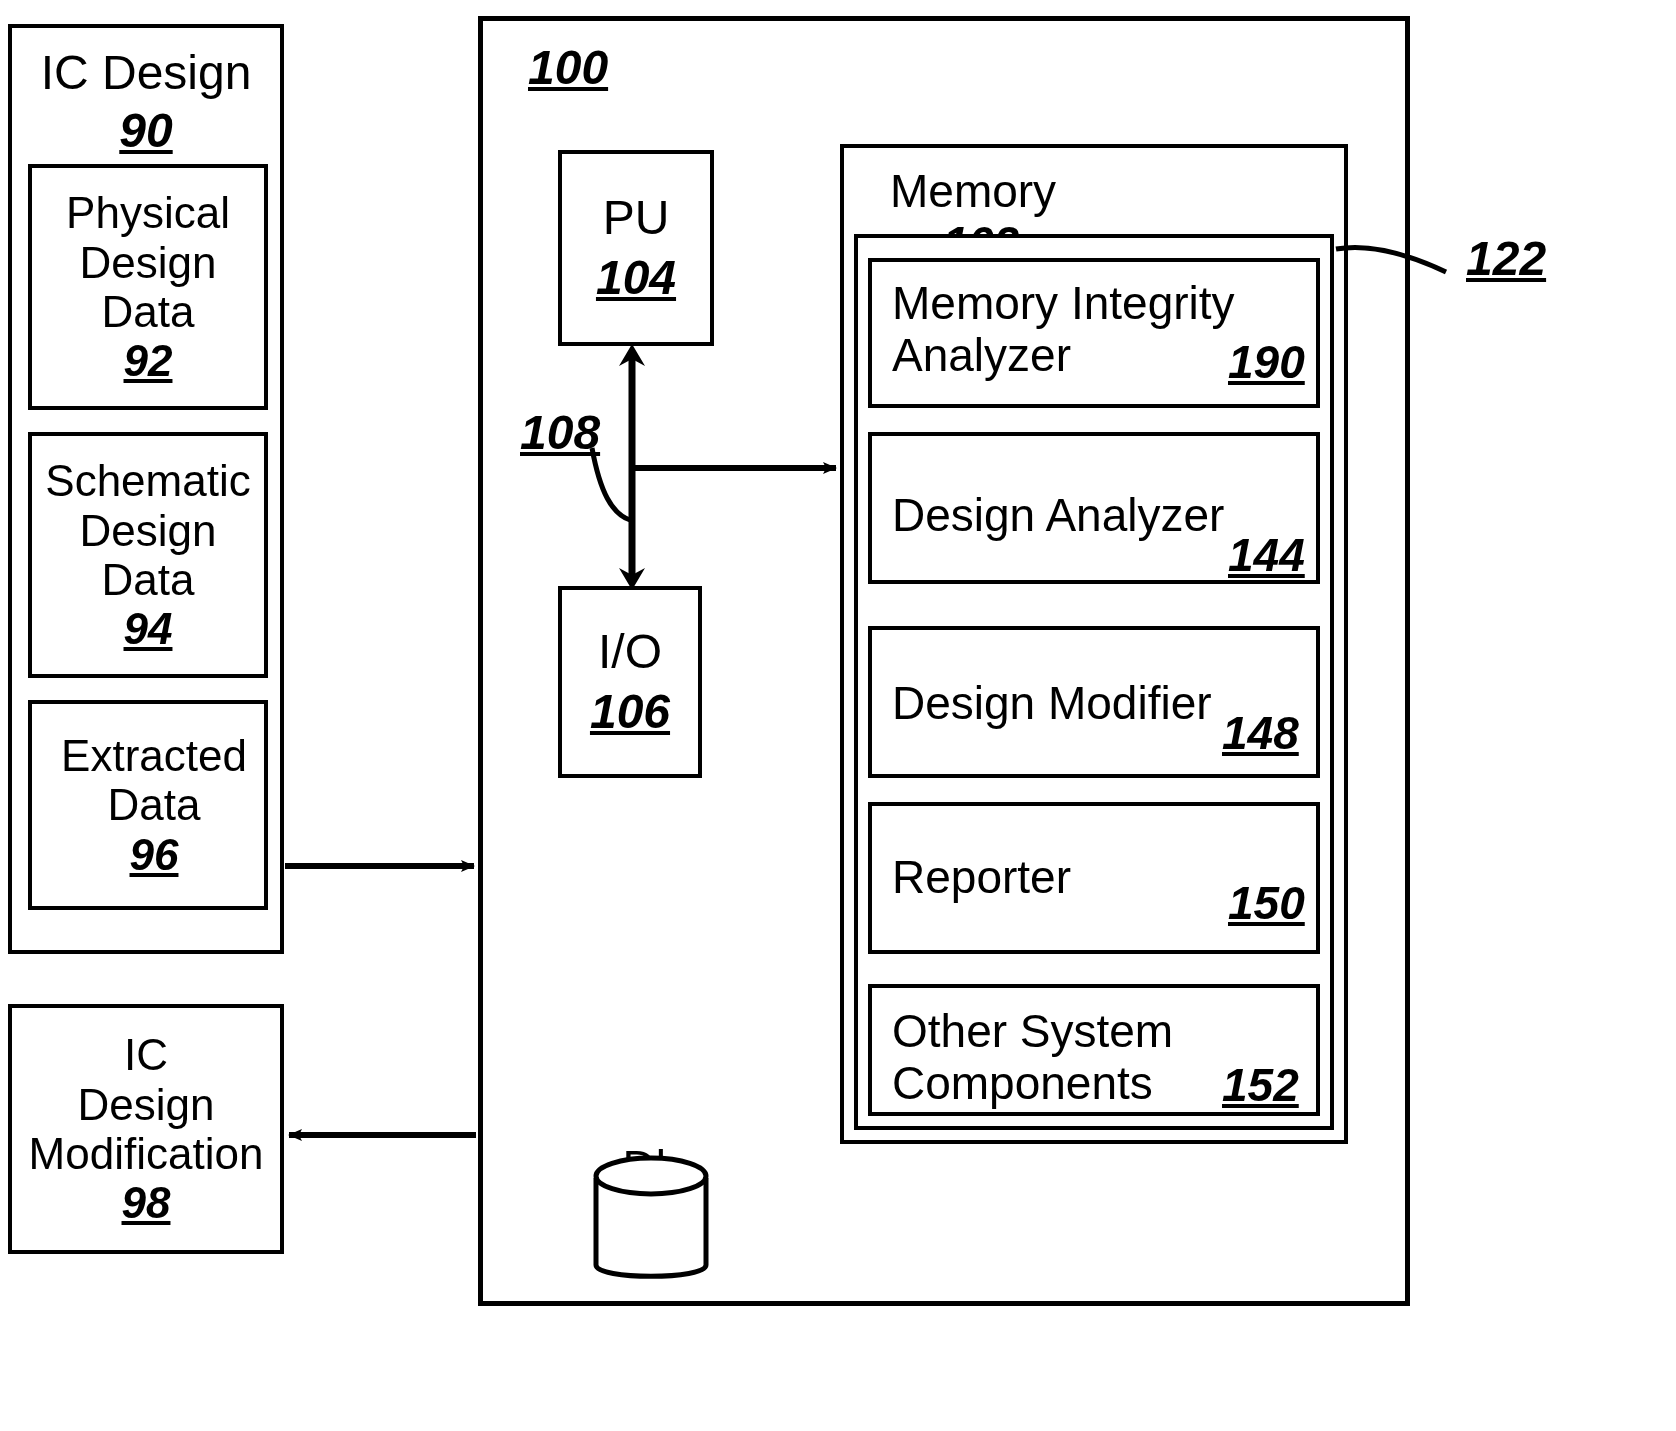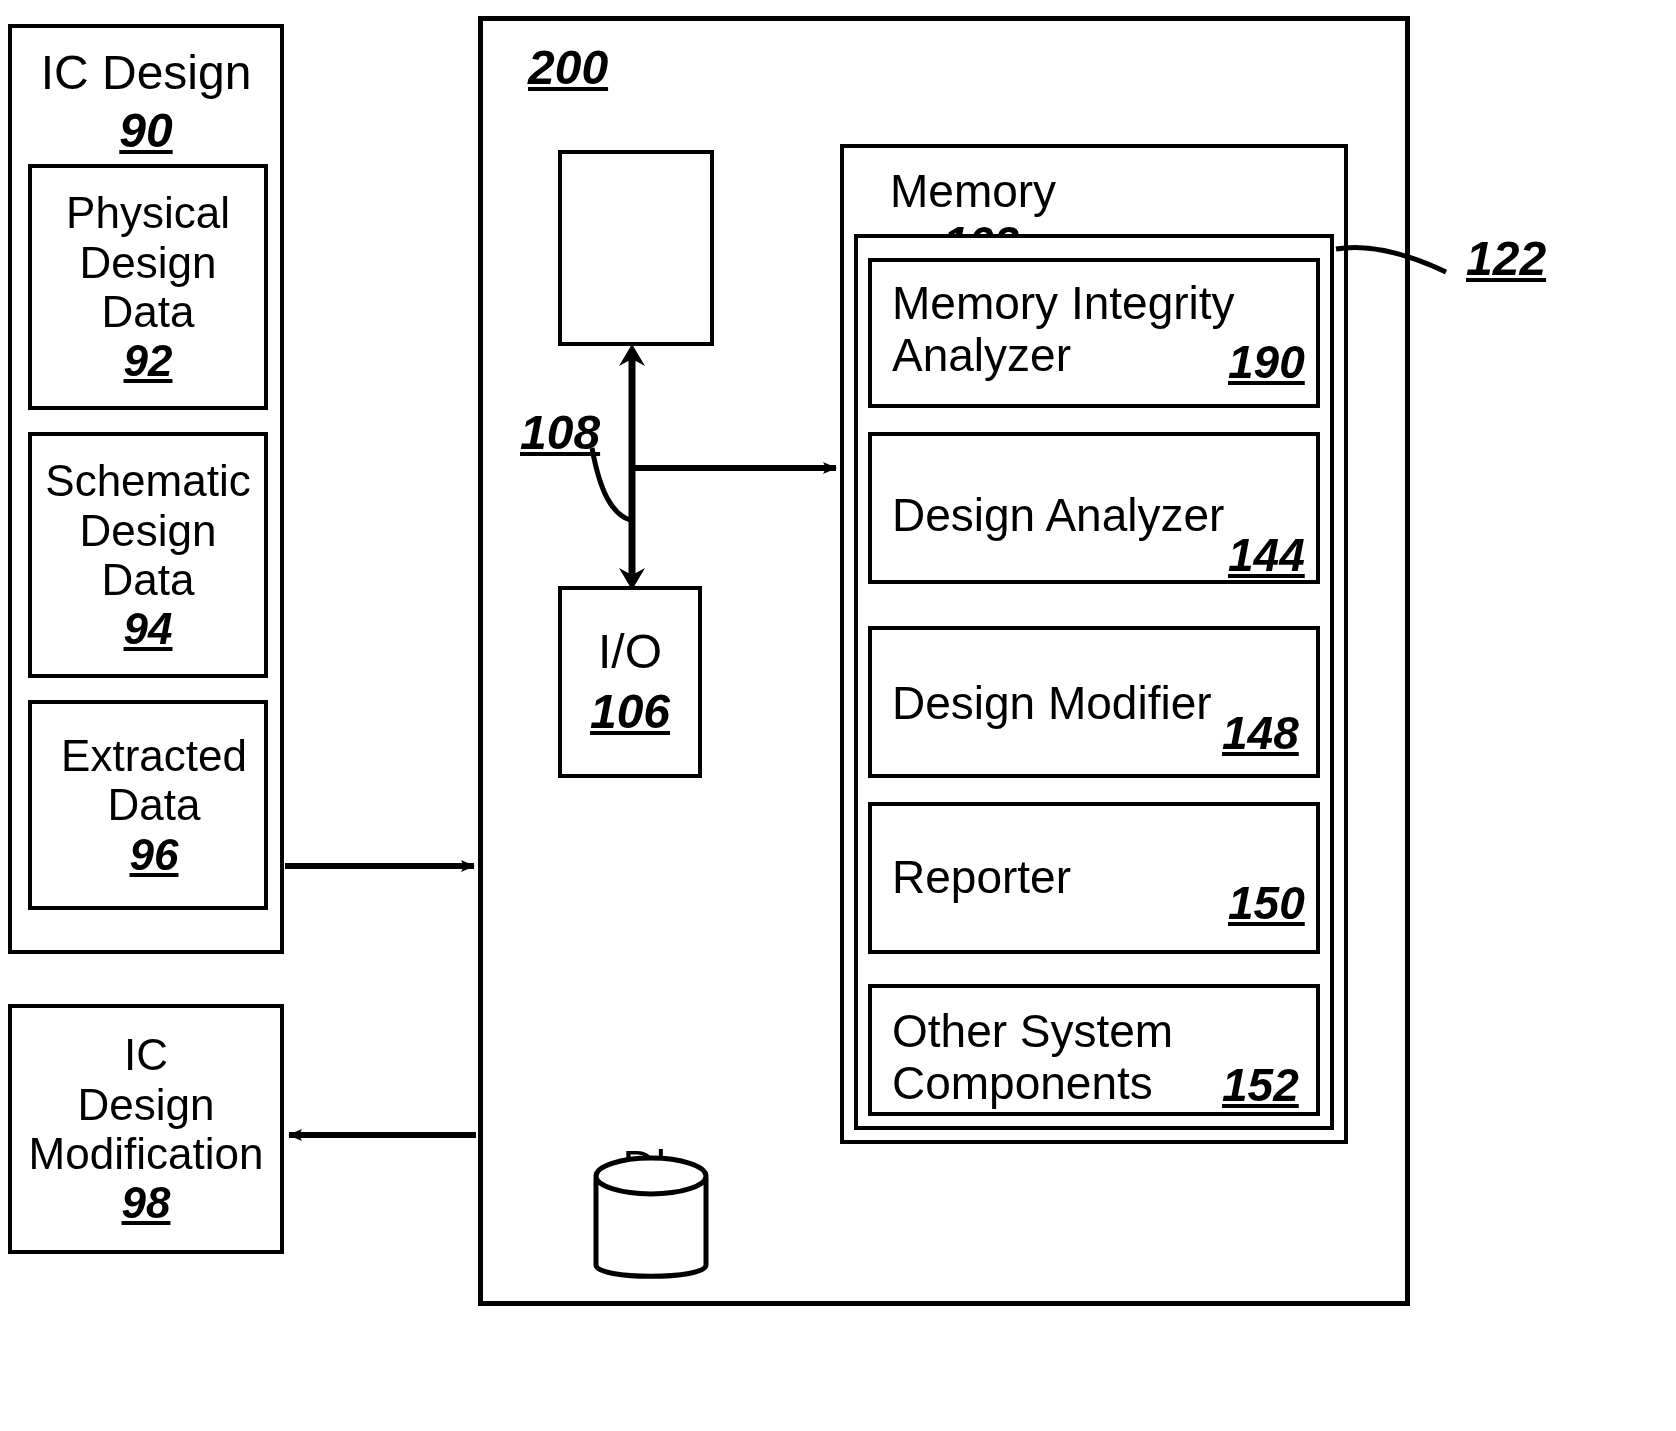--- a/index.html
+++ b/index.html
@@ -106,24 +106,28 @@
   <div class="stack" style="left:8px; top:1004px; width:276px; height:250px;">
     <div class="label f44" style="position:relative; left:auto; top:auto; text-align:center;">IC
 Design
 Modification</div>
     <div class="label f44 ref" style="position:relative; left:auto; top:auto;">98</div>
   </div>
 
   <div class="box thickbox" style="left:478px; top:16px; width:932px; height:1290px;"></div>
 
   <div class="rowlab" style="left:510px; top:40px; height:56px;">
-    <span class="label f48 ref" style="position:relative; left:auto; top:auto; margin-left:18px;">200</span>
+    <span class="label f48 ref" style="position:relative; left:auto; top:auto; margin-left:18px;">100</span>
   </div>
 
   <div class="box" style="left:558px; top:150px; width:156px; height:196px;"></div>
+  <div class="stack" style="left:558px; top:150px; width:156px; height:196px;">
+    <div class="label f48" style="position:relative; left:auto; top:auto;">PU</div>
+    <div class="label f48 ref" style="position:relative; left:auto; top:auto; margin-top:6px;">104</div>
+  </div>
 
   <div class="box" style="left:558px; top:586px; width:144px; height:192px;"></div>
   <div class="stack" style="left:558px; top:586px; width:144px; height:192px;">
     <div class="label f48" style="position:relative; left:auto; top:auto;">I/O</div>
     <div class="label f48 ref" style="position:relative; left:auto; top:auto; margin-top:6px;">106</div>
   </div>
 
   <div class="label f48 ref" style="left:520px; top:406px;">108</div>
 
   <div class="label ctr f46" style="left:596px; top:1142px; width:112px;">Db</div>

